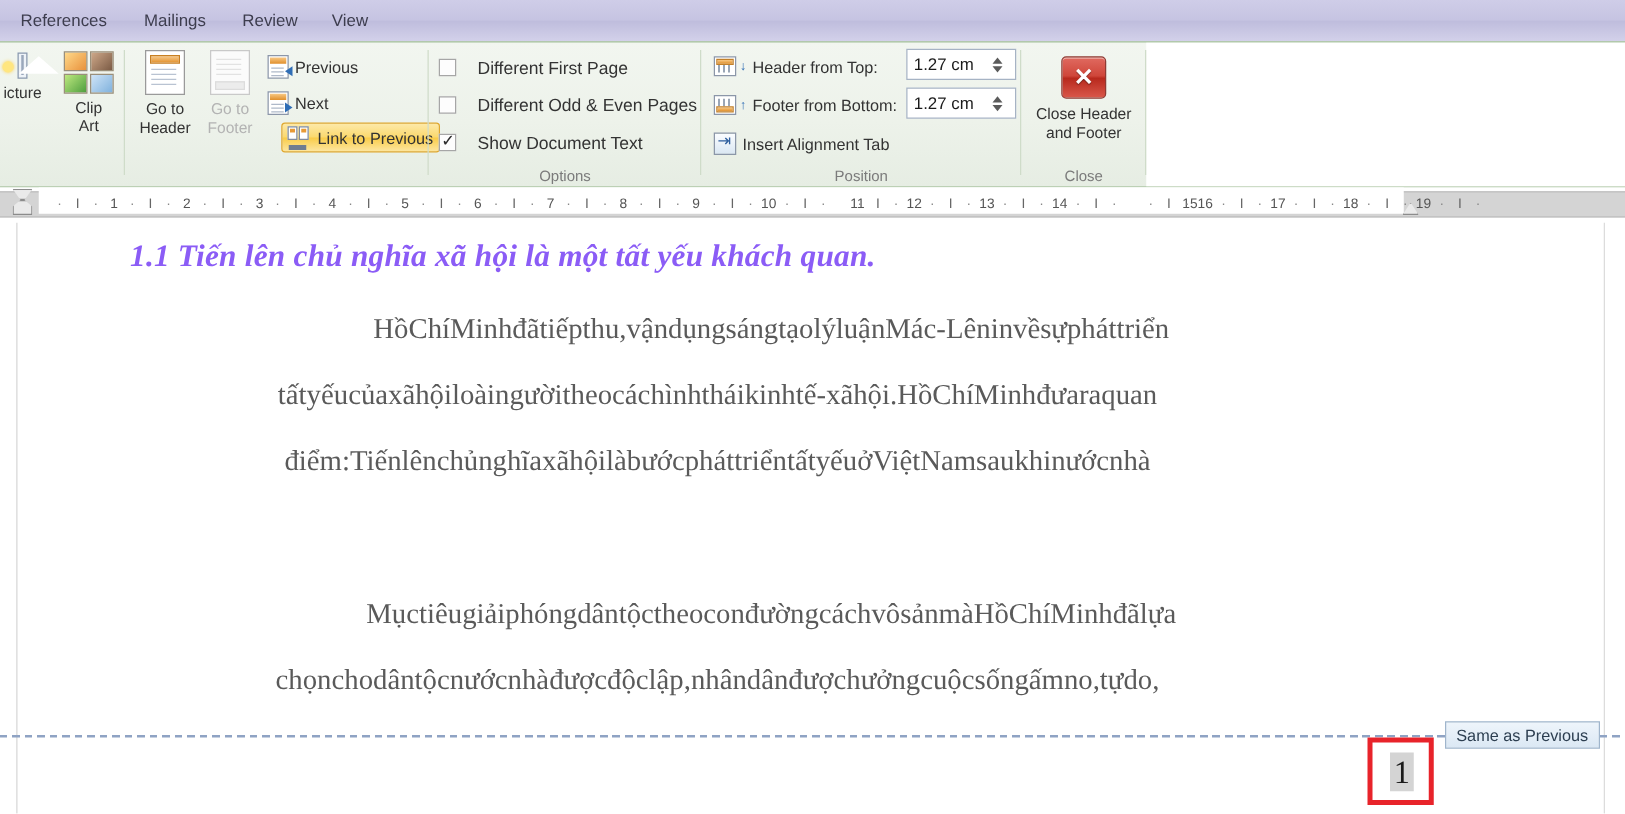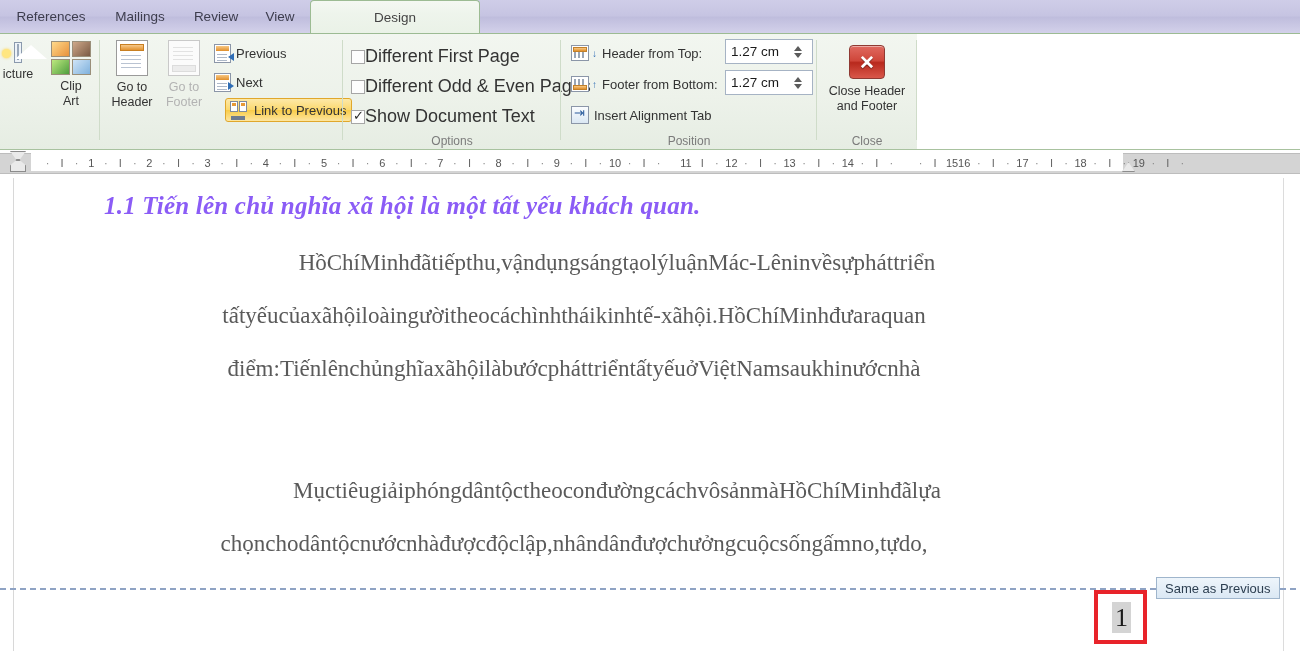--- a/index.html
+++ b/index.html
@@ -149,22 +149,22 @@
     content: ""; position: absolute; left: 1px; right: 1px; top: 1px; height: 3px;
     background: #e89a36;
   }
   .ico-link::after {
     content: ""; position: absolute; left: 1px; bottom: -1px; width: 14px; height: 4px;
     background: #6f7c90;
   }
 
   
   .cbrow {
-    position: absolute; display: flex; align-items: center; gap: 0;
-    font-size: 18px; color: #333; white-space: nowrap;
+    position: absolute; display: flex; align-items: center; gap: 17px;
+    font-size: 14px; color: #333; white-space: nowrap;
   }
   .cbox {
     width: 14px; height: 14px; flex: 0 0 auto;
     border: 1px solid #a6a6a6; background: #fdfdfd;
     position: relative;
   }
   .cbox.checked::after {
     content: "✓"; position: absolute; left: 1px; top: -3px;
     font-size: 13px; color: #2b2b2b; line-height: 16px;
   }
@@ -343,23 +343,20 @@
         <span>References</span>
       </div>
     <div class="tab" style="left:100px;width:80px;">
         <span>Mailings</span>
       </div>
     <div class="tab" style="left:182px;width:68px;">
         <span>Review</span>
       </div>
     <div class="tab" style="left:252px;width:56px;">
         <span>View</span>
-      </div>
-    <div class="tab tab-active" style="left:310px;width:170px;">
-        <span>Design</span>
       </div>
   </div>
 
   <div class="ribbon">
     <div class="ribbon-right-fill"></div>
 
     <div class="group" style="left:0;width:100px;">
       <div class="bigbtn" style="left:-14px;top:8px;width:64px;">
         <span class="pic-outer"><span class="ico-picture"></span></span>
         <span style="margin-top:4px">icture</span>

